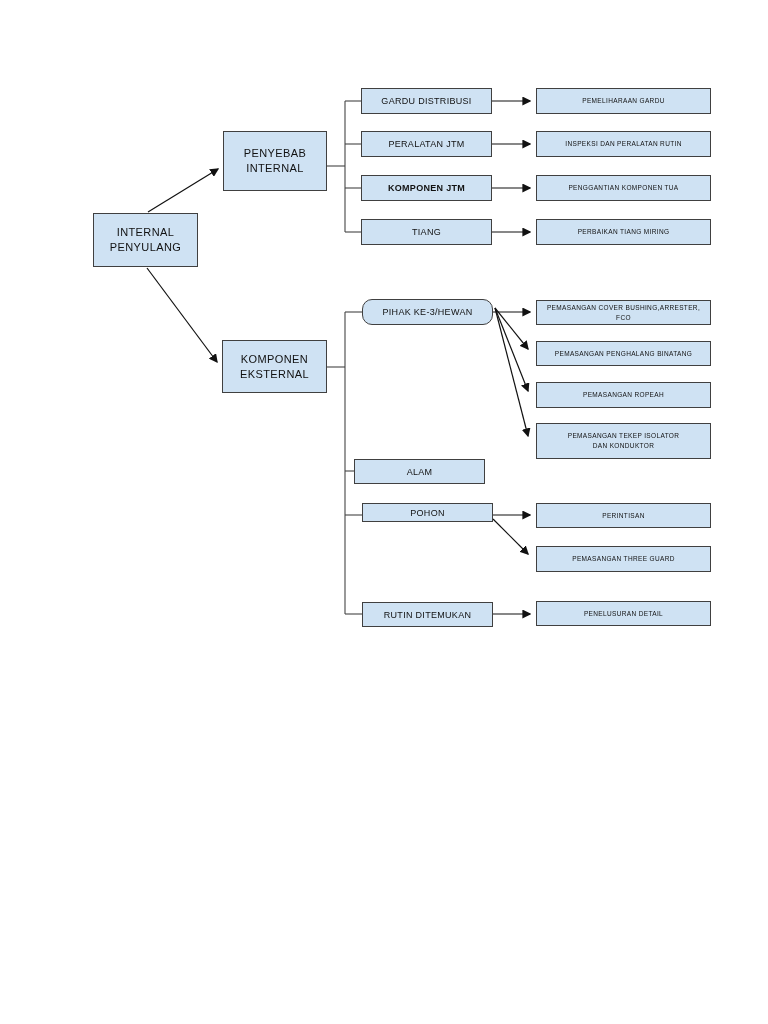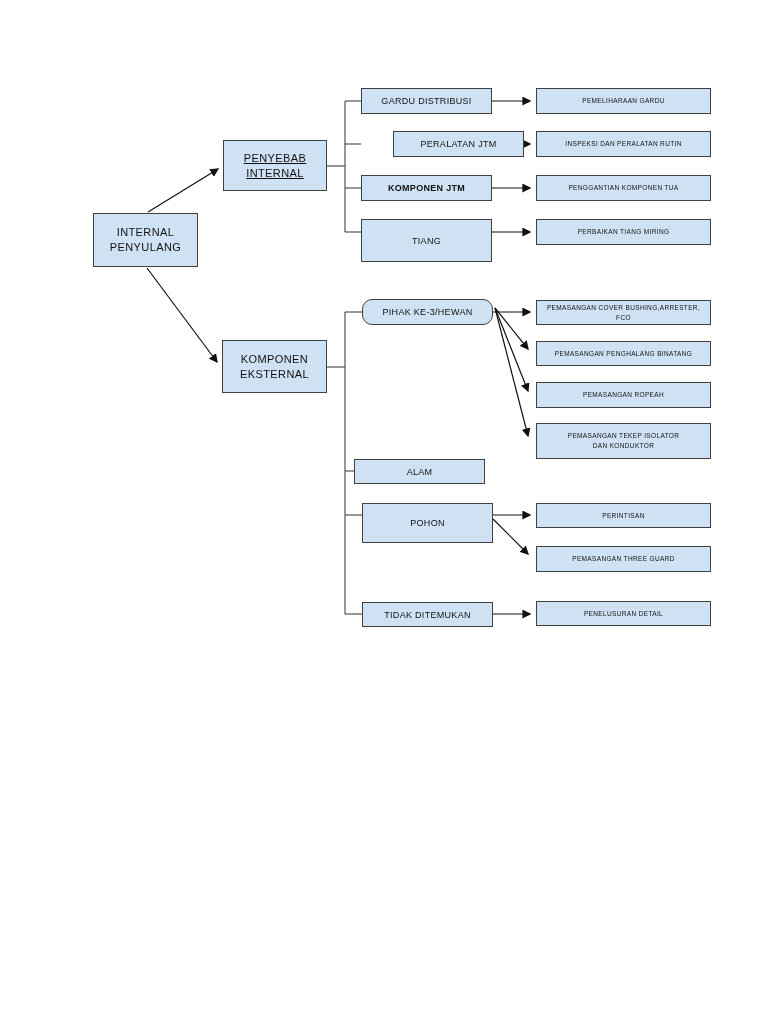--- a/index.html
+++ b/index.html
@@ -69,37 +69,37 @@
     <g stroke="#111111" stroke-width="1.2" fill="none">
       <path d="M492,515 L530,515" marker-end="url(#ah)"></path>
       <path d="M493,519 L528,554" marker-end="url(#ah)"></path>
     </g>
 
     <path d="M492,614 L530,614" stroke="#111111" stroke-width="1.2" fill="none" marker-end="url(#ah)"></path>
   </svg>
 
   <div class="node lg" style="left:93px;top:213px;width:105px;height:54px;">INTERNAL PENYULANG</div>
 
-  <div class="node lg" style="left:223px;top:140px;width:104px;height:51px;text-decoration:underline;">PENYEBAB INTERNAL</div>
+  <div class="node lg" style="left:223px;top:131px;width:104px;height:60px;">PENYEBAB INTERNAL</div>
   <div class="node lg" style="left:222px;top:340px;width:105px;height:53px;">KOMPONEN EKSTERNAL</div>
 
   <div class="node md" style="left:361px;top:88px;width:131px;height:26px;">GARDU DISTRIBUSI</div>
-  <div class="node md" style="left:361px;top:131px;width:131px;height:26px;margin-left:32px;">PERALATAN JTM</div>
+  <div class="node md" style="left:361px;top:131px;width:131px;height:26px;">PERALATAN JTM</div>
   <div class="node md" style="left:361px;top:175px;width:131px;height:26px;font-weight:bold;">KOMPONEN JTM</div>
-  <div class="node md" style="left:361px;top:219px;width:131px;height:43px;">TIANG</div>
+  <div class="node md" style="left:361px;top:219px;width:131px;height:26px;">TIANG</div>
 
   <div class="node sm" style="left:536px;top:88px;width:175px;height:26px;">PEMELIHARAAN GARDU</div>
   <div class="node sm" style="left:536px;top:131px;width:175px;height:26px;">INSPEKSI DAN PERALATAN RUTIN</div>
   <div class="node sm" style="left:536px;top:175px;width:175px;height:26px;">PENGGANTIAN KOMPONEN TUA</div>
   <div class="node sm" style="left:536px;top:219px;width:175px;height:26px;">PERBAIKAN TIANG MIRING</div>
 
   <div class="node md" style="left:362px;top:299px;width:131px;height:26px;border-radius:10px;">PIHAK KE-3/HEWAN</div>
   <div class="node md" style="left:354px;top:459px;width:131px;height:25px;">ALAM</div>
-  <div class="node md" style="left:362px;top:503px;width:131px;height:40px;">POHON</div>
-  <div class="node md" style="left:362px;top:602px;width:131px;height:25px;">TIDAK DITEMUKAN</div>
+  <div class="node md" style="left:362px;top:503px;width:131px;height:19px;">POHON</div>
+  <div class="node md" style="left:362px;top:602px;width:131px;height:25px;">RUTIN DITEMUKAN</div>
 
   <div class="node sm" style="left:536px;top:300px;width:175px;height:25px;">PEMASANGAN COVER BUSHING,ARRESTER, FCO</div>
   <div class="node sm" style="left:536px;top:341px;width:175px;height:25px;">PEMASANGAN PENGHALANG BINATANG</div>
   <div class="node sm" style="left:536px;top:382px;width:175px;height:26px;">PEMASANGAN ROPEAH</div>
   <div class="node sm" style="left:536px;top:423px;width:175px;height:36px;">
     <span class="wrap-narrow">PEMASANGAN TEKEP ISOLATOR DAN KONDUKTOR</span>
   </div>
 
   <div class="node sm" style="left:536px;top:503px;width:175px;height:25px;">PERINTISAN</div>
   <div class="node sm" style="left:536px;top:546px;width:175px;height:26px;">PEMASANGAN THREE GUARD</div>

